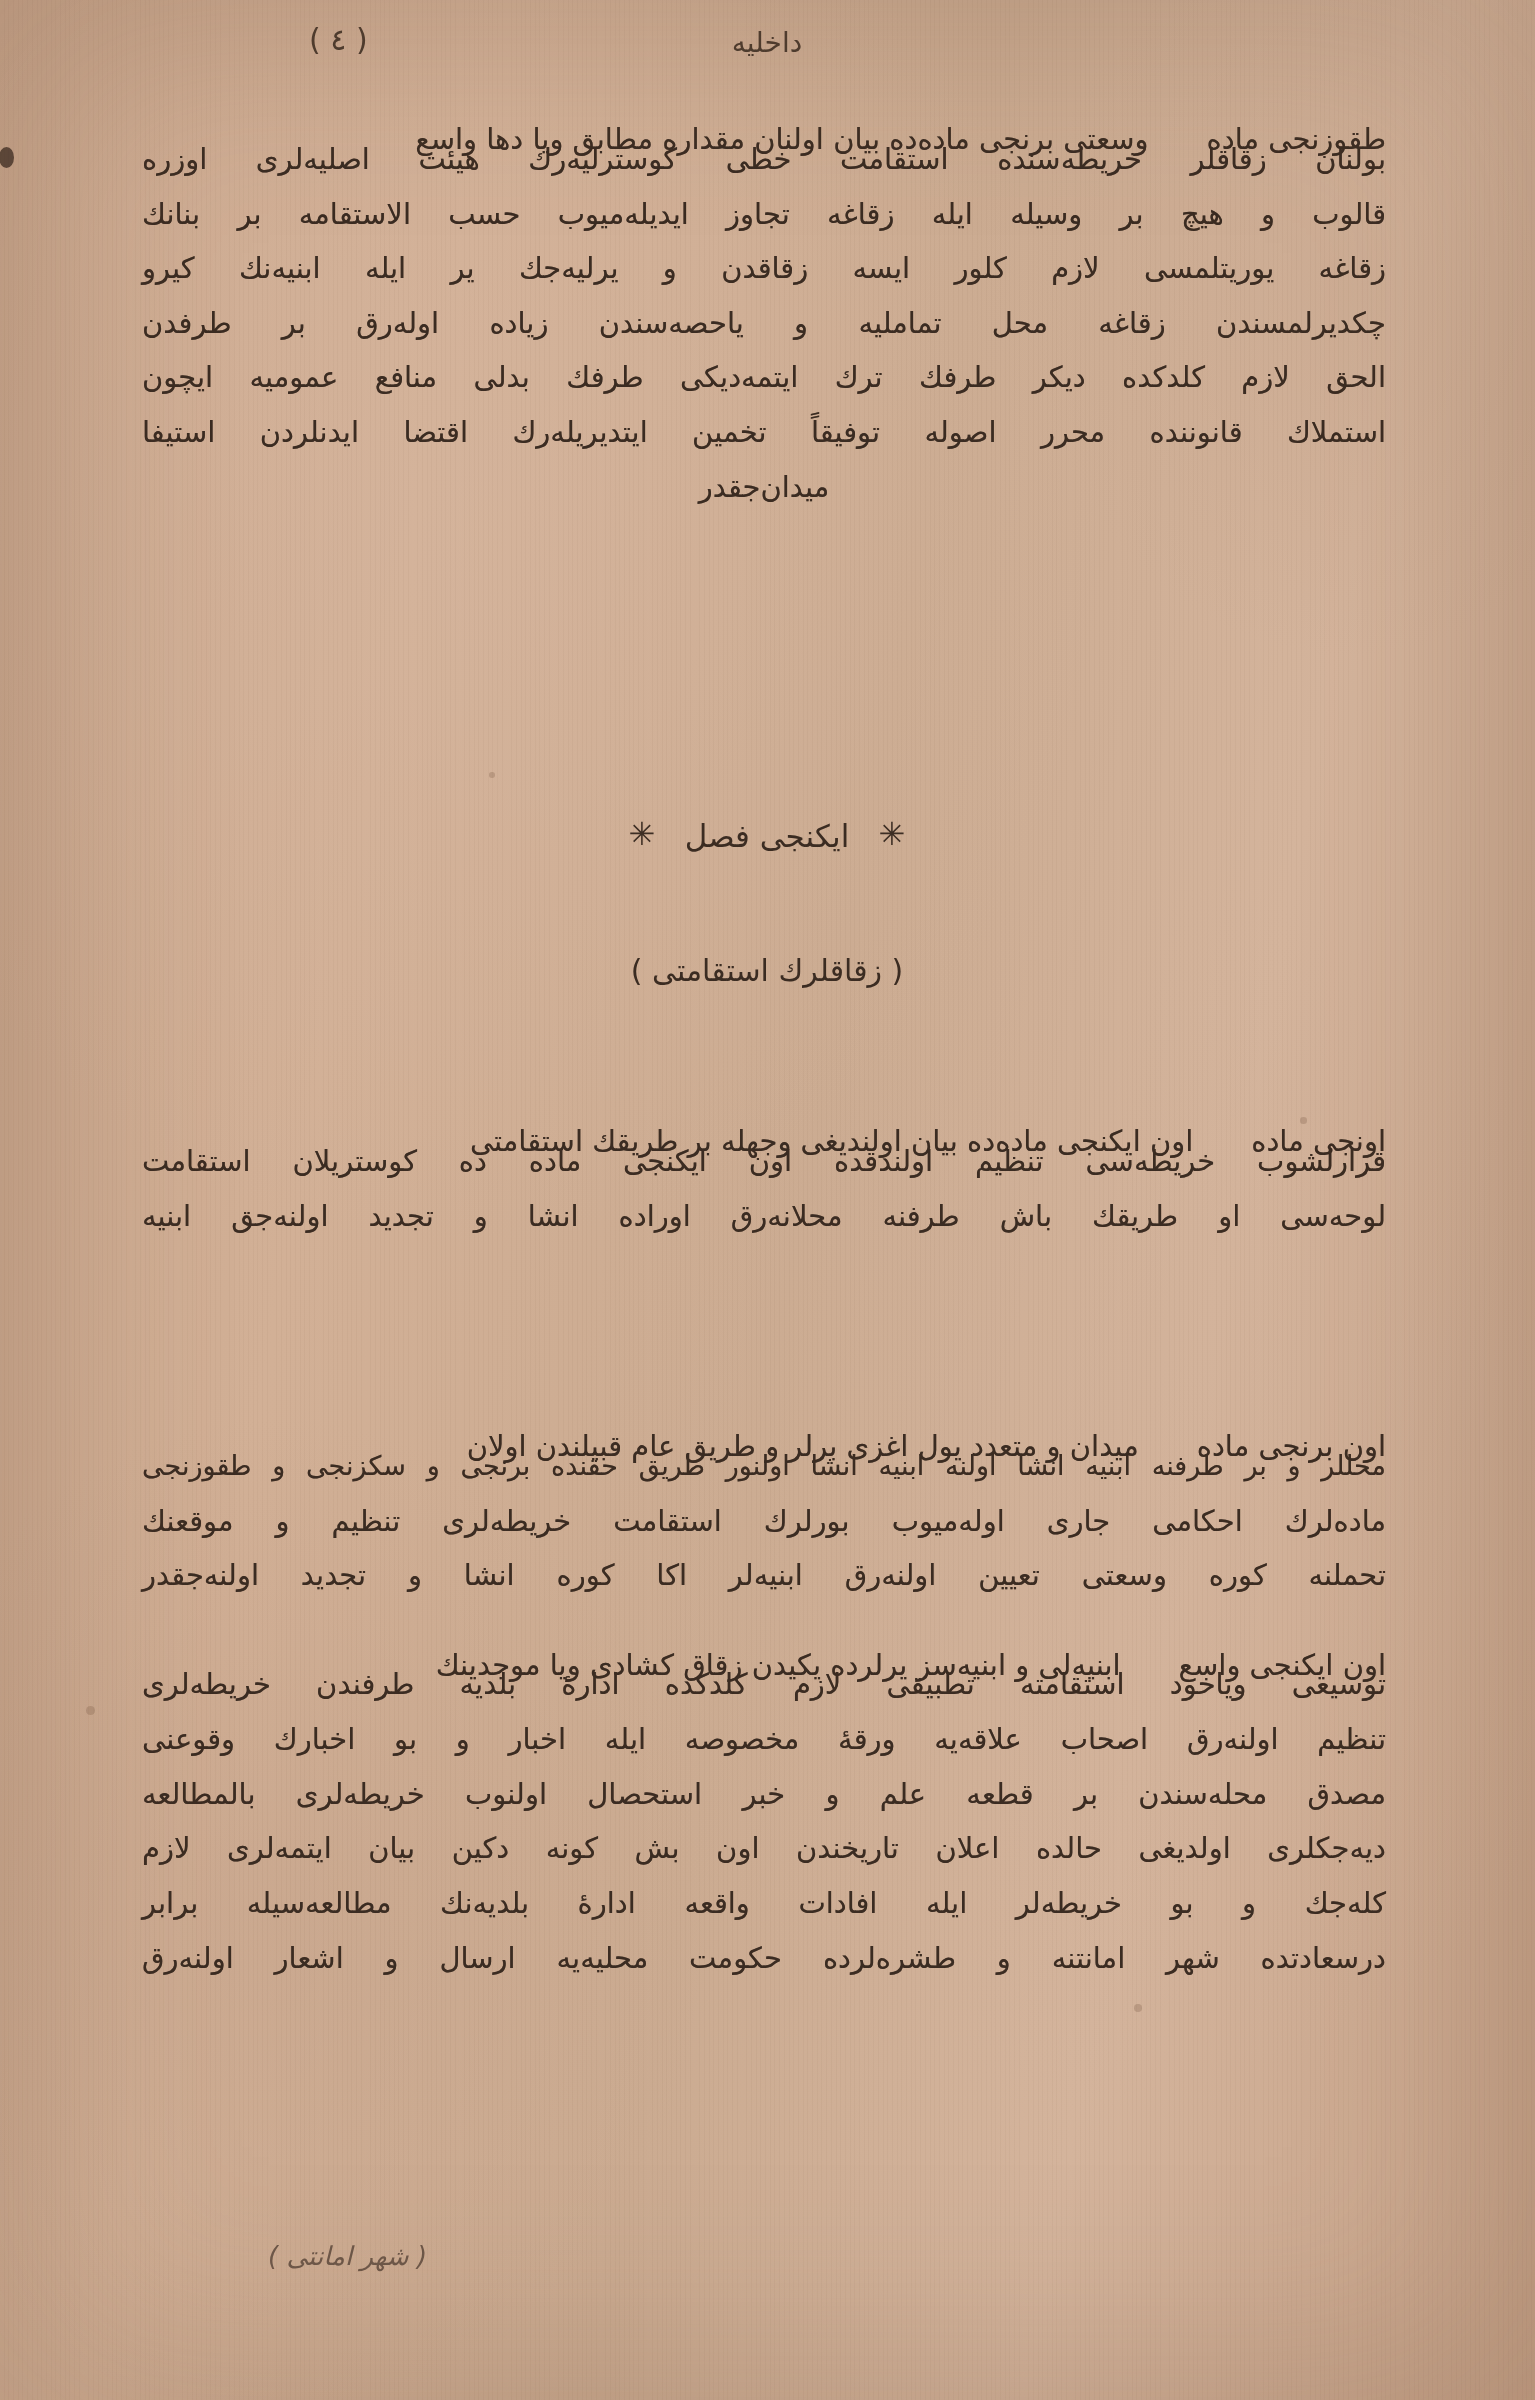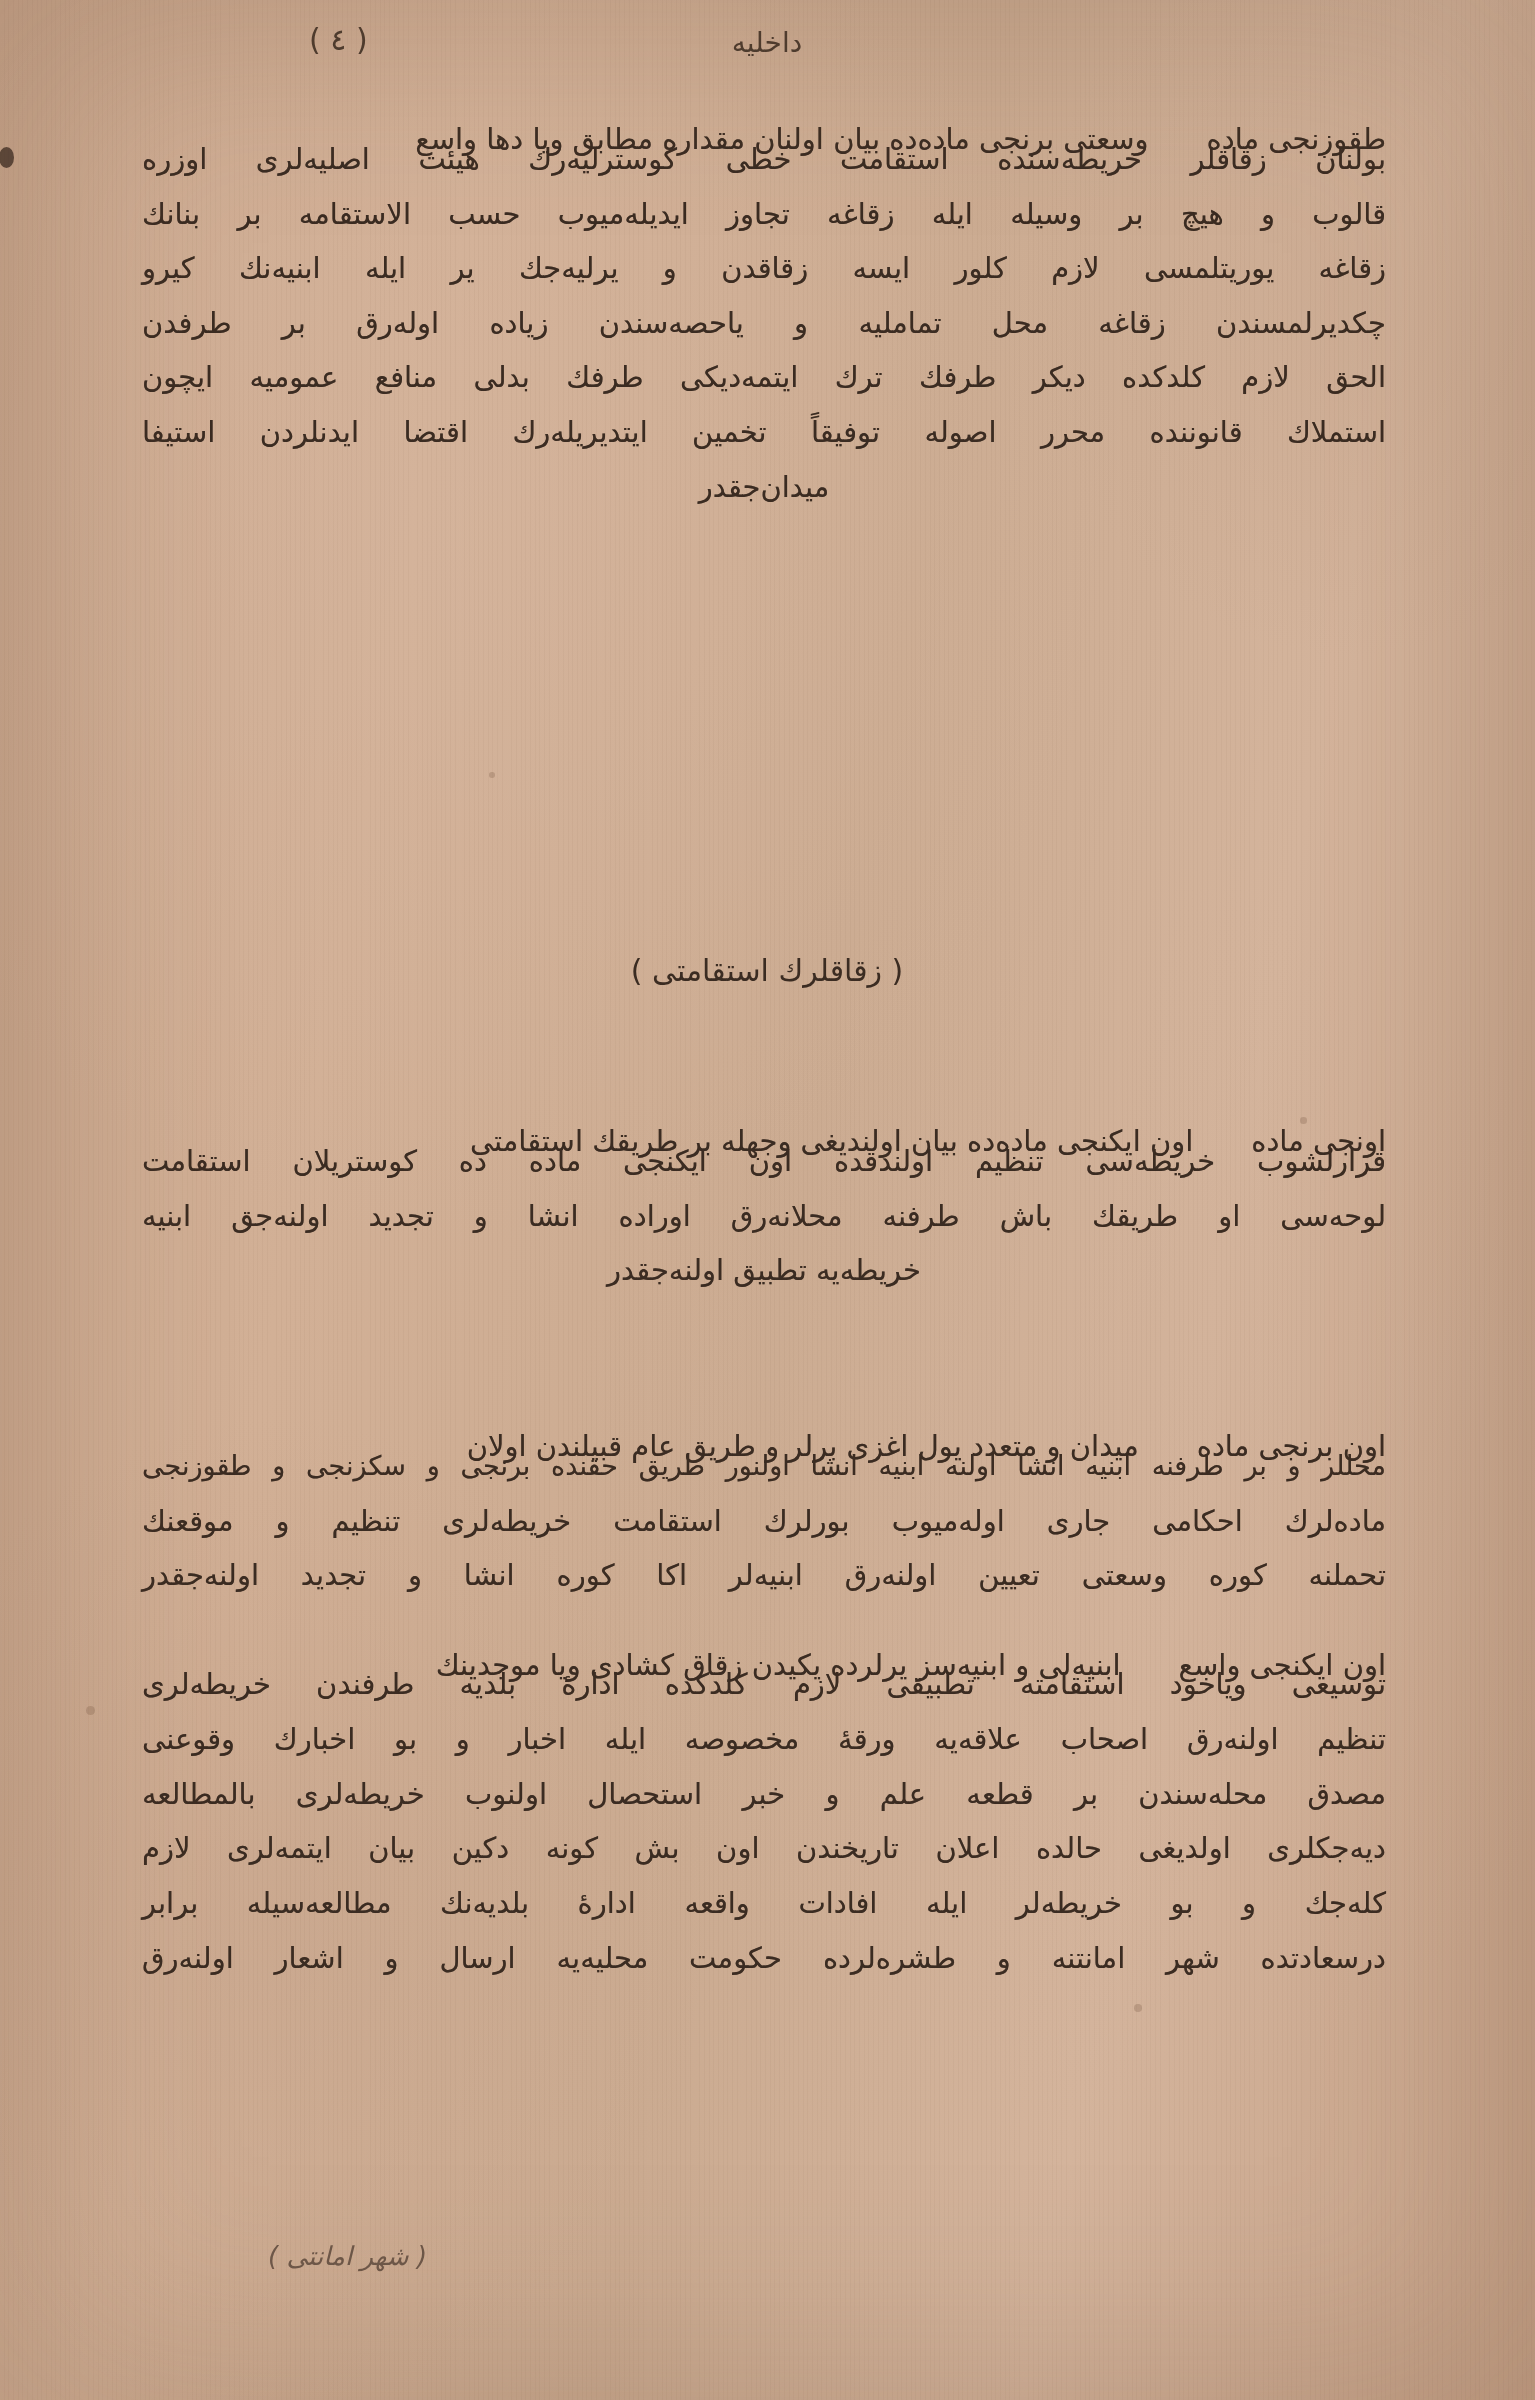--- a/index.html
+++ b/index.html
@@ -114,27 +114,31 @@
 
   <div class="tline start" style="top:90px;right:149px;left:141px;"><span>طقوزنجی ماده</span><span class="gap"></span><span>وسعتی برنجی ماده‌ده بیان اولنان مقداره مطابق ویا دها واسع</span></div>
   <div class="tline" style="top:145px;right:149px;left:143px;">بولنان زقاقلر خریطه‌سنده استقامت خطی كوسترلیه‌رك هیئت اصلیه‌لری اوزره</div>
   <div class="tline" style="top:200px;right:149px;left:143px;">قالوب و هیچ بر وسیله ایله زقاغه تجاوز ایدیله‌میوب حسب الاستقامه بر بنانك</div>
   <div class="tline" style="top:254px;right:149px;left:143px;">زقاغه یوریتلمسی لازم كلور ایسه زقاقدن و یرلیه‌جك یر ایله ابنیه‌نك كیرو</div>
   <div class="tline" style="top:309px;right:149px;left:143px;">چكدیرلمسندن زقاغه محل تماملیه و یاحصه‌سندن زیاده اولەرق بر طرفدن</div>
   <div class="tline" style="top:363px;right:149px;left:143px;">الحق لازم كلدكده دیكر طرفك ترك ایتمه‌دیكی طرفك بدلی منافع عمومیه ایچون</div>
   <div class="tline" style="top:418px;right:149px;left:143px;">استملاك قانوننده محرر اصوله توفیقاً تخمین ایتدیریله‌رك اقتضا ایدنلردن استیفا</div>
   <div class="tline center" style="top:473px;right:149px;left:143px;">میدان‌جقدر</div>
 
+  <div class="chapter" style="top:817px;">
+    <span class="star">✳</span>
+    <span class="ttl">ایكنجی فصل</span>
+    <span class="star">✳</span>
+  </div>
 
   <div class="subttl" style="top:953px;">( زقاقلرك استقامتی )</div>
 
   <div class="tline start" style="top:1092px;right:149px;left:143px;"><span>اونجی ماده</span><span class="gap"></span><span>اون ایكنجی ماده‌ده بیان اولندیغی وجهله بر طریقك استقامتی</span></div>
   <div class="tline" style="top:1147px;right:149px;left:143px;">قرارلشوب خریطه‌سی تنظیم اولندقده اون ایكنجی ماده ده كوستریلان استقامت</div>
   <div class="tline" style="top:1202px;right:149px;left:143px;">لوحه‌سی او طریقك باش طرفنه محلانه‌رق اوراده انشا و تجدید اولنه‌جق ابنیه</div>
-  <div class="tline center" style="top:1256px;right:149px;left:143px;">خریطه‌یه تطبیق اولنه‌جقدر</div>
 
   <div class="tline start" style="top:1397px;right:149px;left:143px;"><span>اون برنجی ماده</span><span class="gap"></span><span>میدان و متعدد یول اغزی برلر و طریق عام قبیلندن اولان</span></div>
   <div class="tline" style="top:1452px;right:149px;left:143px;font-size:27px;">محللر و بر طرفنه ابنیه انشا اولنه ابنیه انشا اولنور طریق حقنده برنجی و سكزنجی و طقوزنجی</div>
   <div class="tline" style="top:1507px;right:149px;left:143px;">ماده‌لرك احكامی جاری اوله‌میوب بورلرك استقامت خریطه‌لری تنظیم و موقعنك</div>
   <div class="tline" style="top:1561px;right:149px;left:143px;">تحملنه كوره وسعتی تعیین اولنه‌رق ابنیه‌لر اكا كوره انشا و تجدید اولنه‌جقدر</div>
 
   <div class="tline start" style="top:1616px;right:149px;left:143px;"><span>اون ایكنجی واسع</span><span class="gap"></span><span>ابنیه‌لی و ابنیه‌سز یرلرده یكیدن زقاق كشادی ویا موجدینك</span></div>
   <div class="tline" style="top:1670px;right:149px;left:143px;">توسیعی ویاخود استقامته تطبیقی لازم كلدكده اداره‌ٔ بلدیه طرفندن خریطه‌لری</div>
   <div class="tline" style="top:1725px;right:149px;left:143px;">تنظیم اولنه‌رق اصحاب علاقه‌یه ورقهٔ مخصوصه ایله اخبار و بو اخبارك وقوعنی</div>
   <div class="tline" style="top:1834px;right:149px;left:143px;">دیه‌جكلری اولدیغی حالده اعلان تاریخندن اون بش كونه دكین بیان ایتمه‌لری لازم</div>

